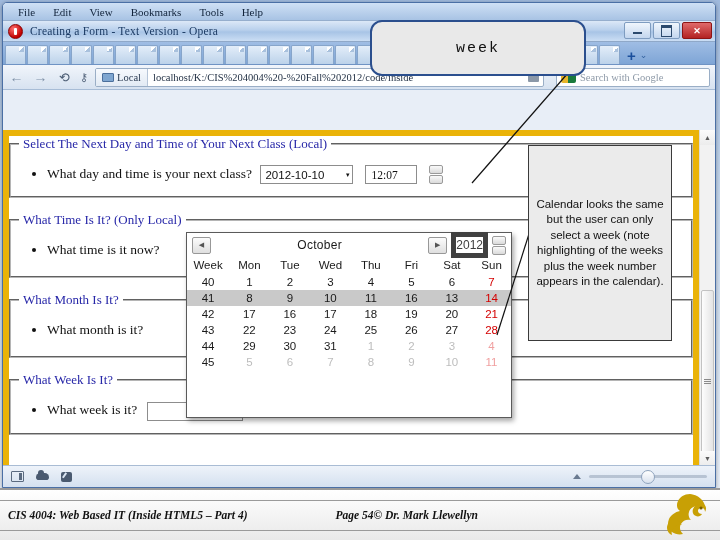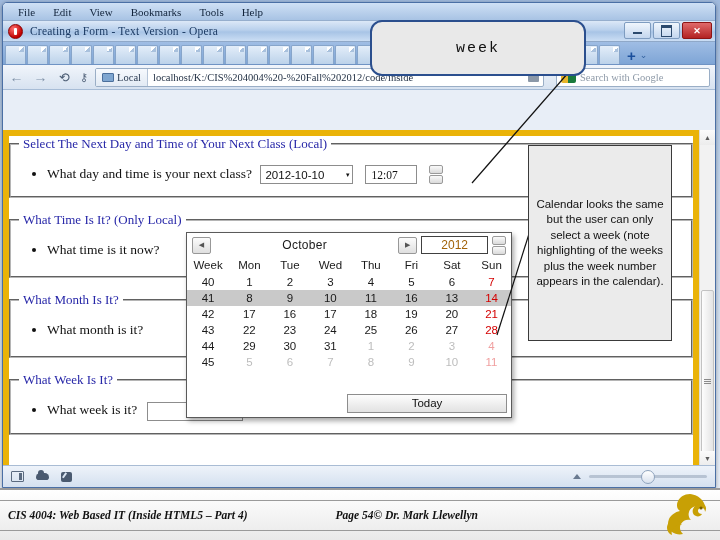--- a/index.html
+++ b/index.html
@@ -209,22 +209,22 @@
   .cal-nav{
     width:17px;height:15px;border:1px solid #989898;border-radius:2px;
     background:linear-gradient(180deg,#fcfcfc,#dfdfdf);
     display:flex;align-items:center;justify-content:center;
     font-size:7px;color:#555;
   }
   #cal-month{
     flex:1;text-align:center;font-size:12px;color:#1a1a1a;letter-spacing:.3px;
   }
   #cal-year{
-    border:1px solid #404040;background:#fff;height:16px;
-    display:flex;align-items:center;padding:0 19px;font-size:12px;color:#a16207;
+    border:5px solid #404040;background:#fff;height:16px;
+    display:flex;align-items:center;padding:0 0;font-size:12px;color:#404040;
   }
   #cal-grid{width:100%;border-collapse:collapse;}
   #cal-grid th{
     font-size:11.5px;font-weight:normal;color:#1a1a1a;padding:2px 0 3px 0;
     text-align:center;
   }
   #cal-grid td{
     font-size:11.5px;color:#1a1a1a;padding:2px 0;text-align:center;width:12.5%;
   }
   #cal-grid td.wk,#cal-grid th.wk{width:13%;}
@@ -560,23 +560,20 @@
             <td class="out">5</td>
             <td class="out">6</td>
             <td class="out">7</td>
             <td class="out">8</td>
             <td class="out">9</td>
             <td class="out">10</td>
             <td class="out sun">11</td>
           </tr>
         </tbody>
     </table>
-    <div id="cal-foot">
-      <div id="today-btn">Today</div>
-    </div>
   </div>
 
   <svg id="leader" viewBox="0 0 60 190">
     <line x1="58" y1="8" x2="2" y2="185" stroke="#111" stroke-width="1.2"></line>
   </svg>
   <svg id="leader2" viewBox="0 0 120 130">
     <line x1="112" y1="2" x2="2" y2="128" stroke="#111" stroke-width="1.2"></line>
   </svg>
 
   <div id="tooltip">week</div>

